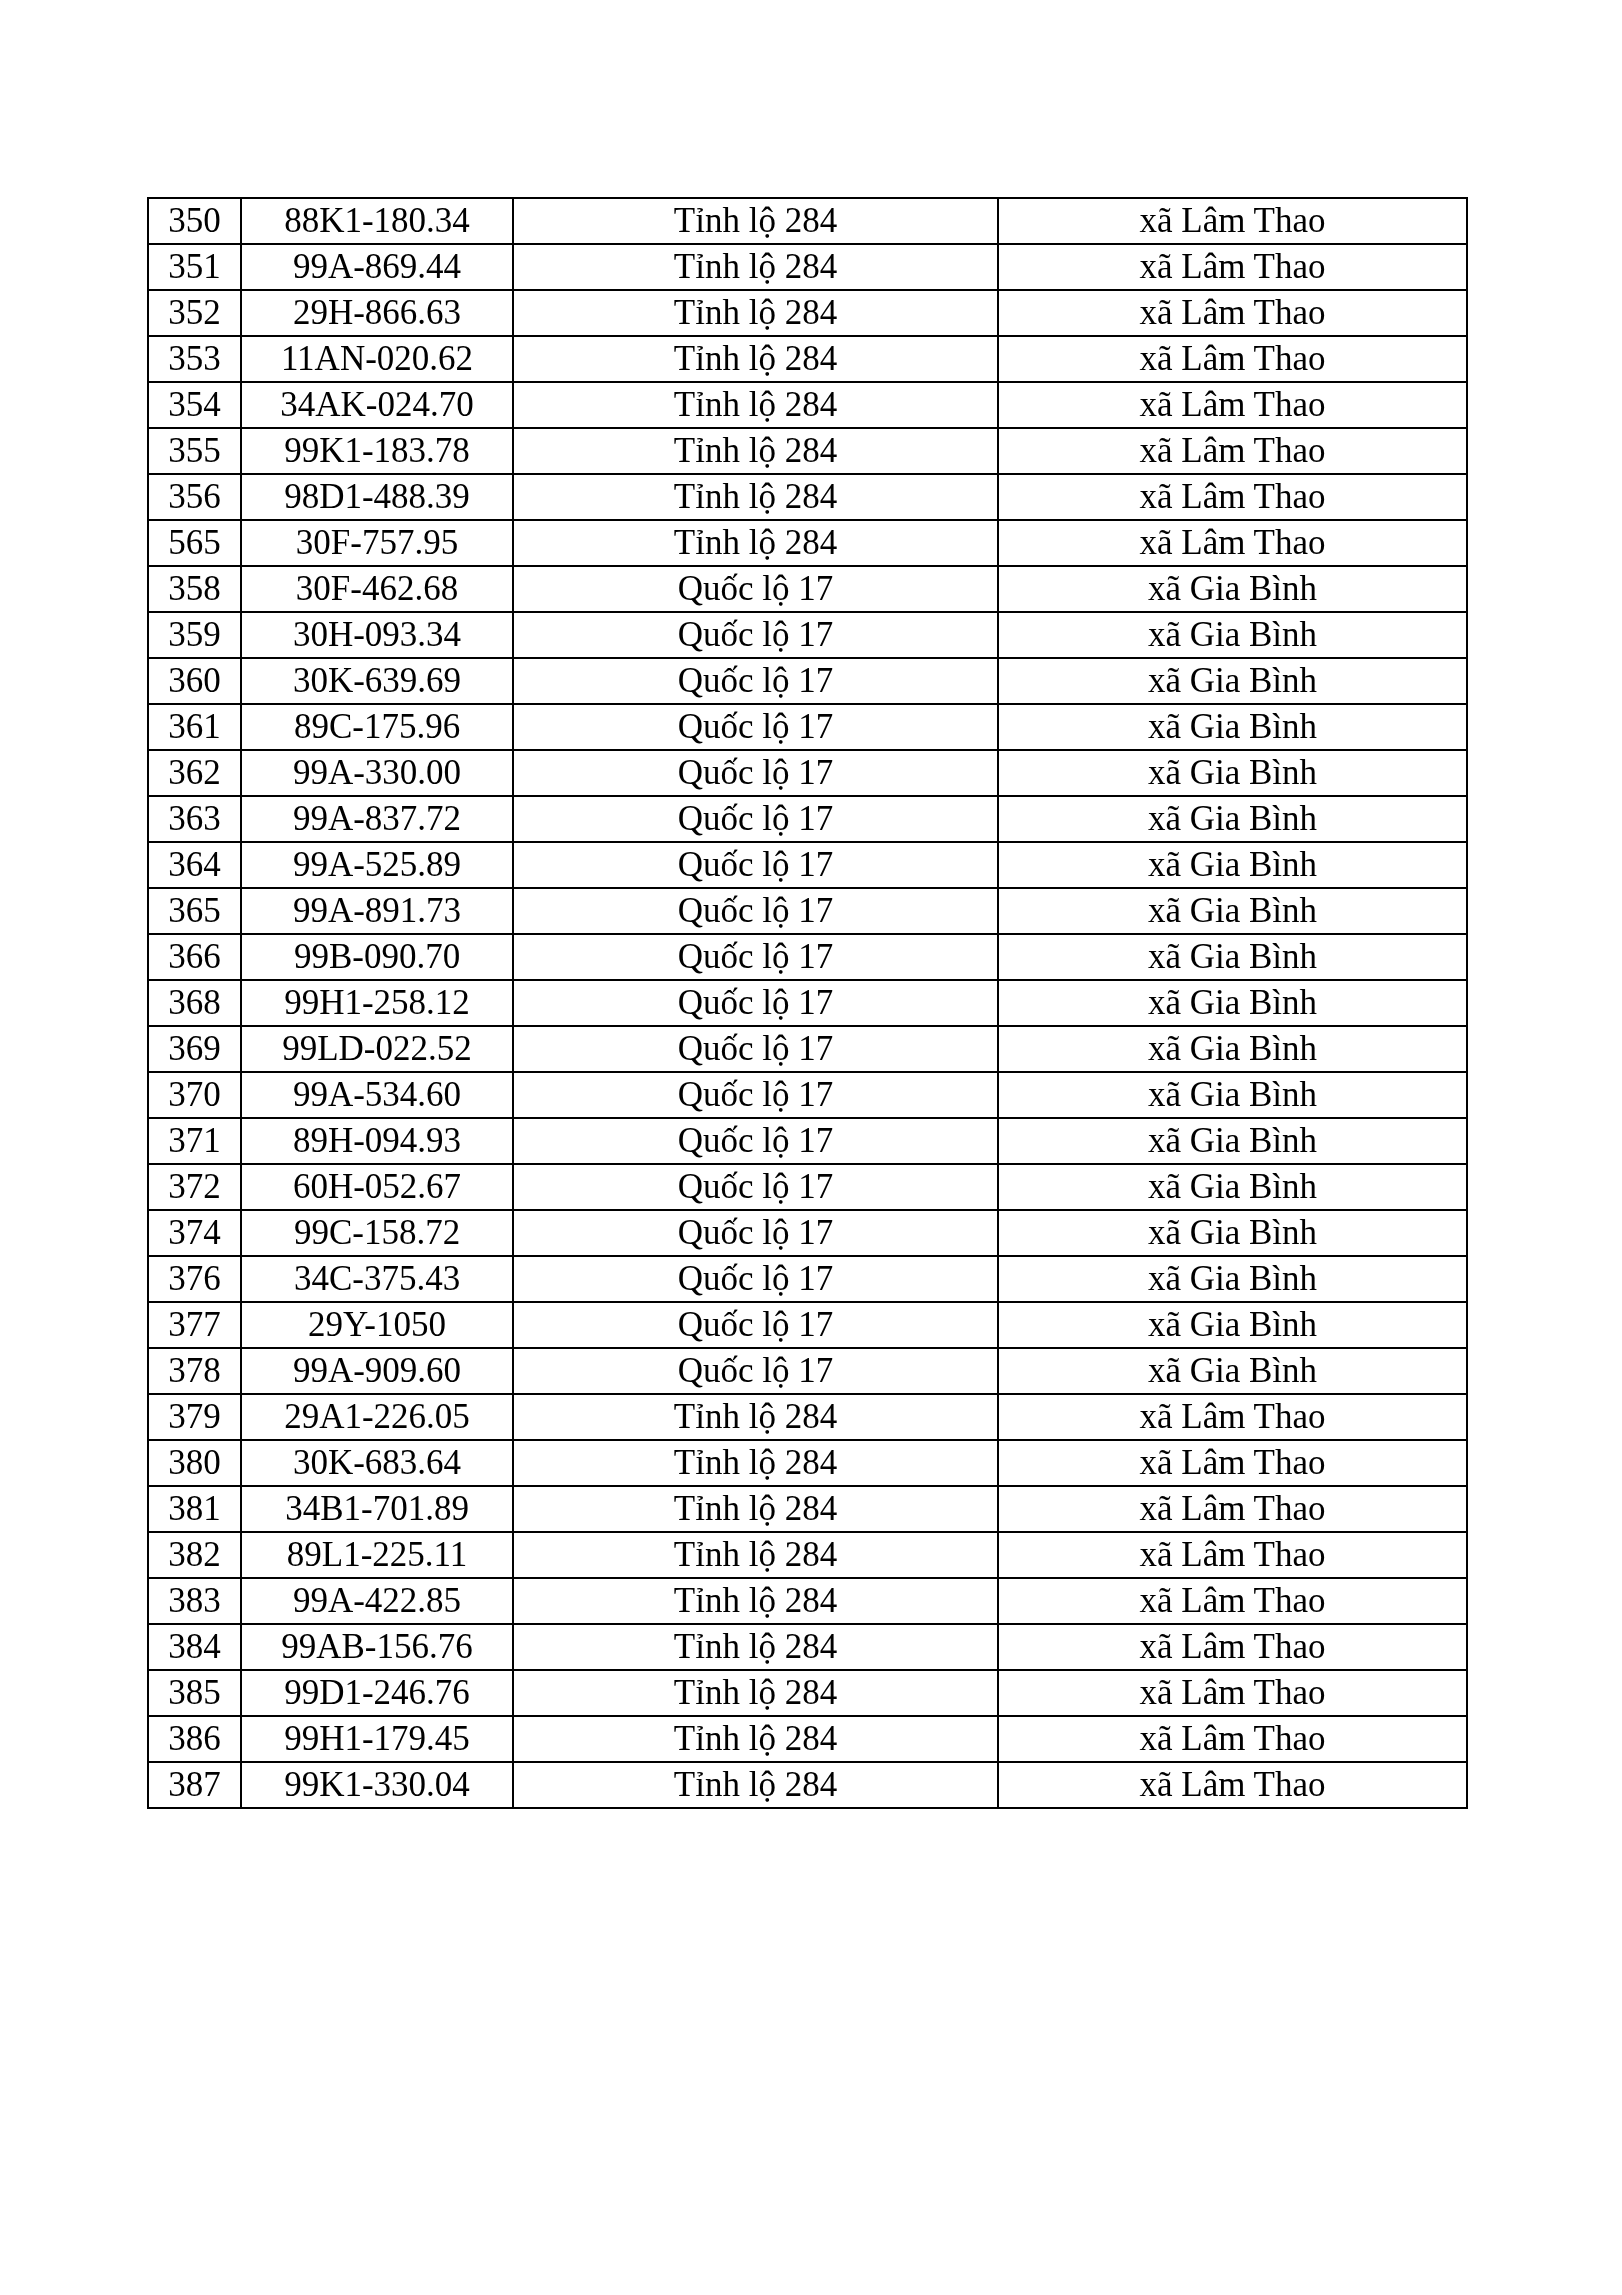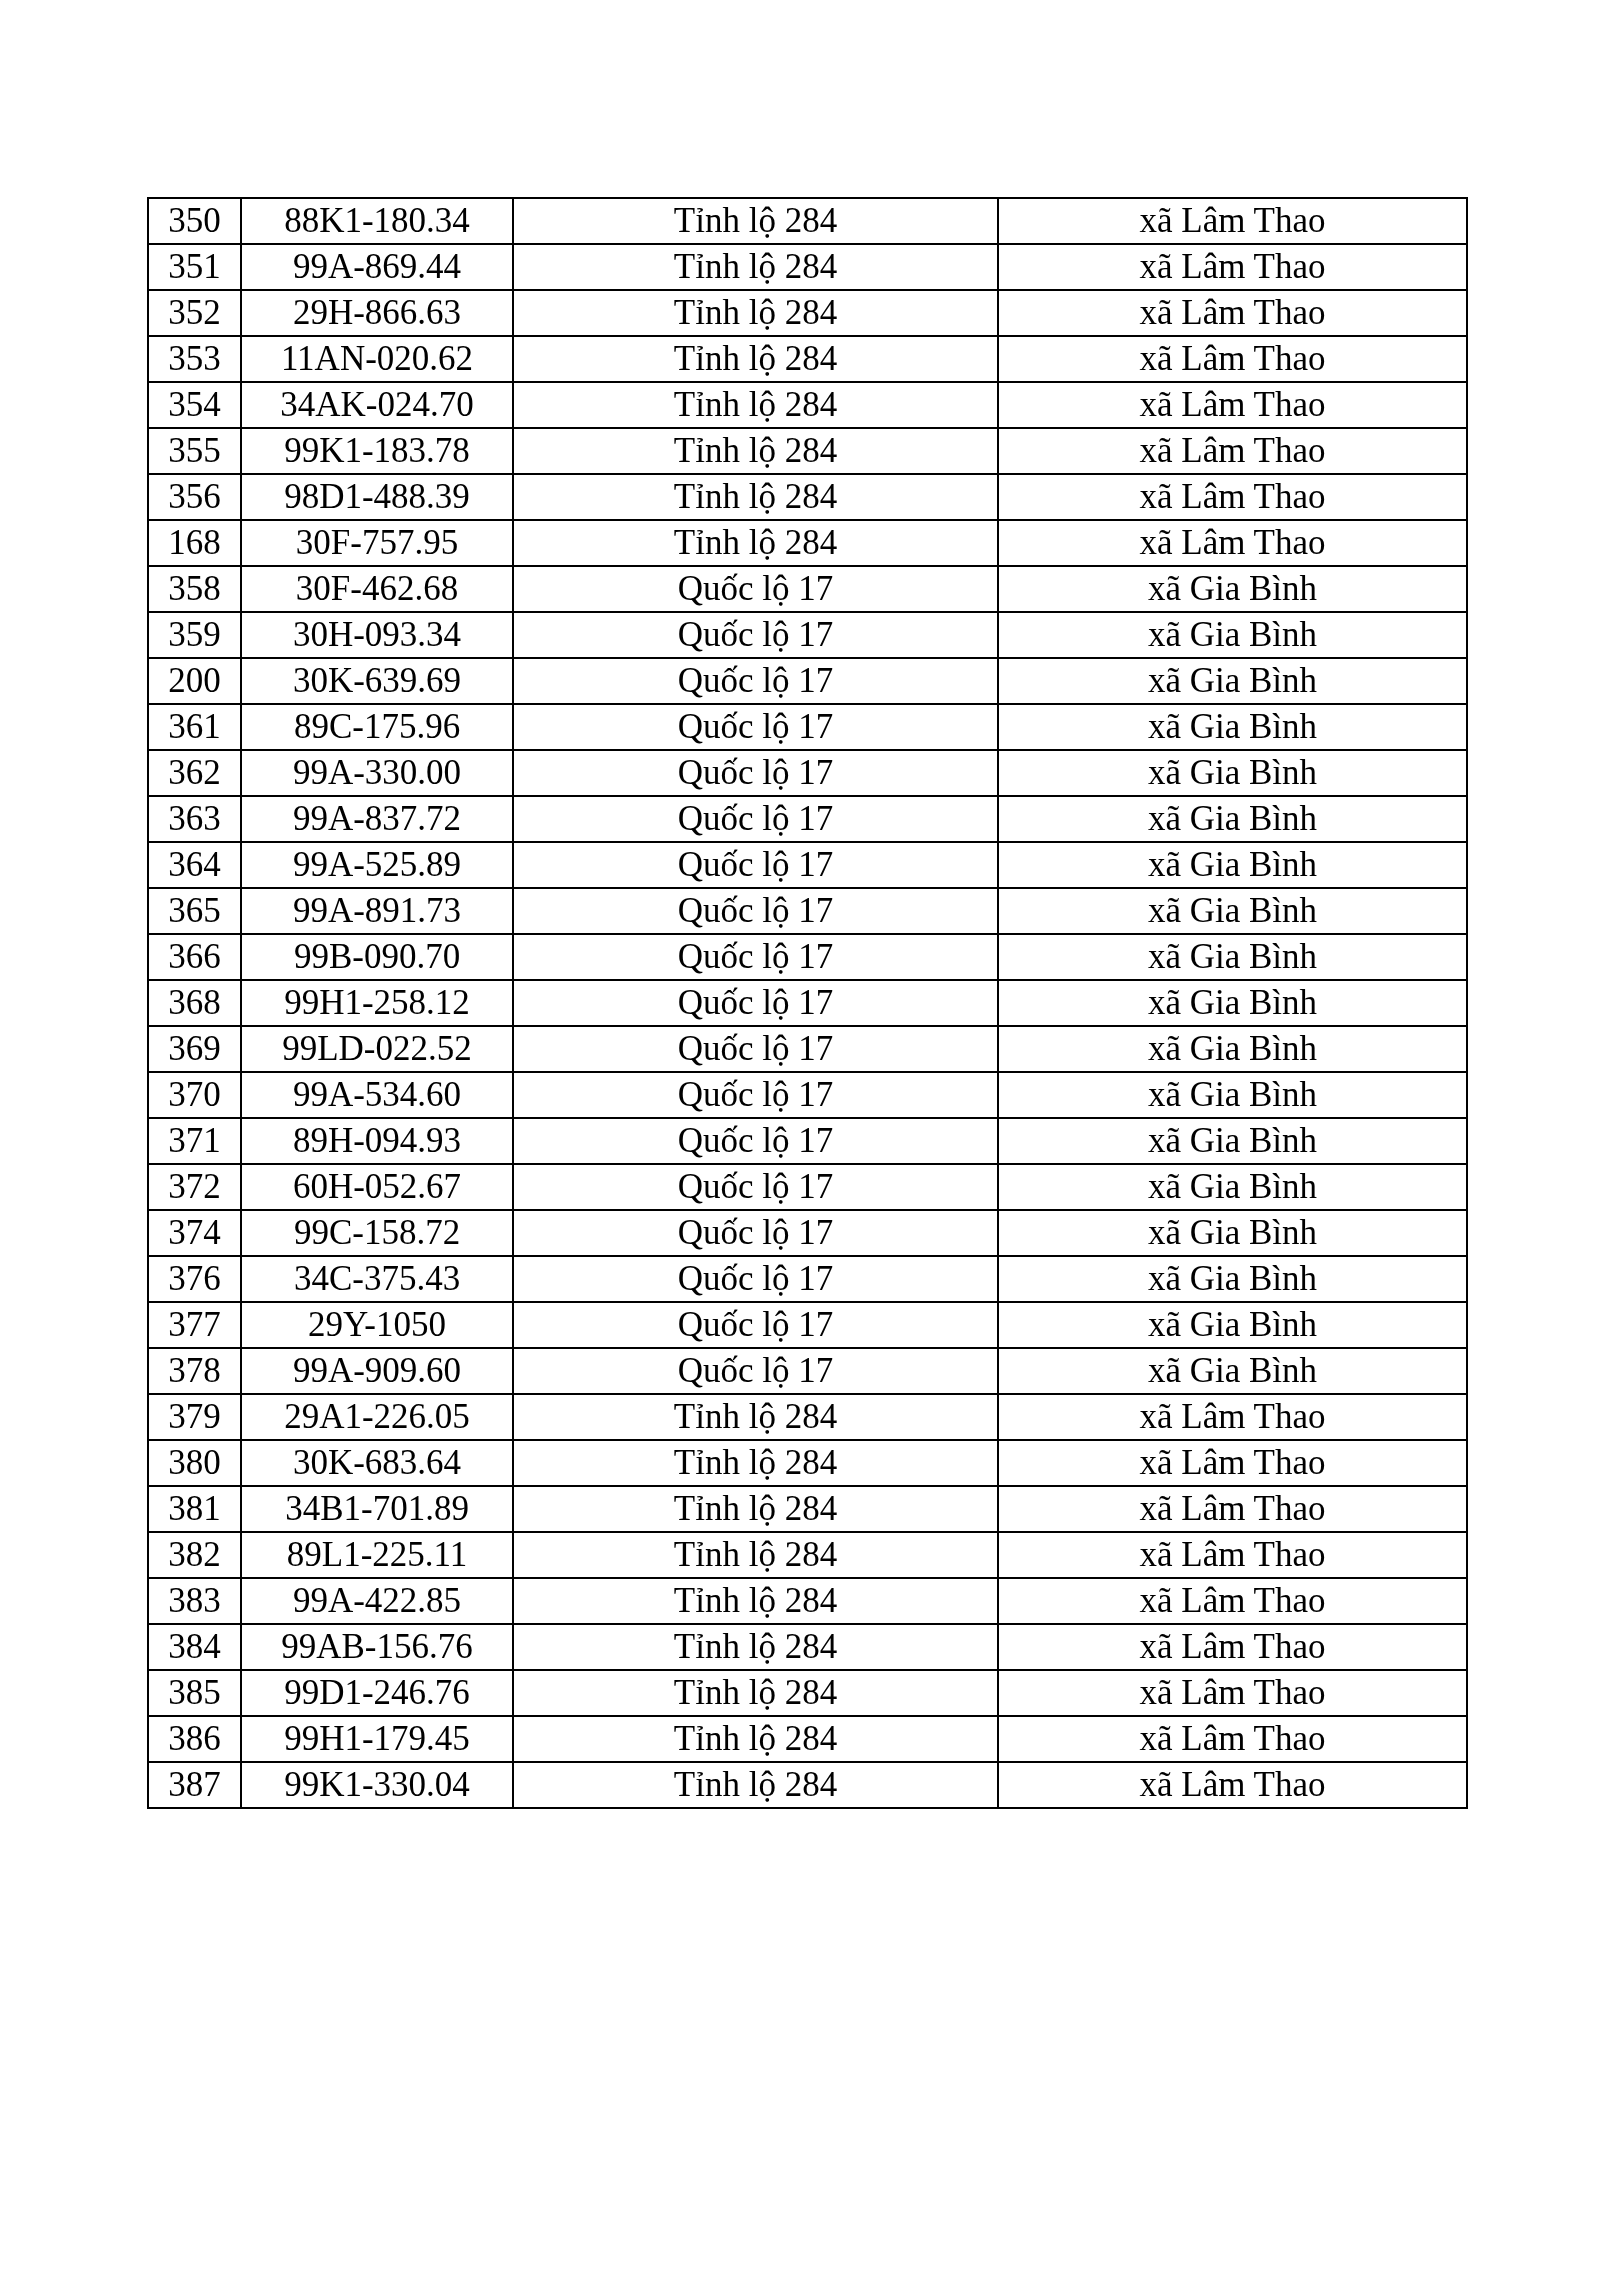--- a/index.html
+++ b/index.html
@@ -95,39 +95,39 @@
           <td>Tỉnh lộ 284</td>
           <td>xã Lâm Thao</td>
         </tr>
         <tr>
           <td>356</td>
           <td>98D1-488.39</td>
           <td>Tỉnh lộ 284</td>
           <td>xã Lâm Thao</td>
         </tr>
         <tr>
-          <td>168</td>
+          <td>565</td>
           <td>30F-757.95</td>
           <td>Tỉnh lộ 284</td>
           <td>xã Lâm Thao</td>
         </tr>
         <tr>
           <td>358</td>
           <td>30F-462.68</td>
           <td>Quốc lộ 17</td>
           <td>xã Gia Bình</td>
         </tr>
         <tr>
           <td>359</td>
           <td>30H-093.34</td>
           <td>Quốc lộ 17</td>
           <td>xã Gia Bình</td>
         </tr>
         <tr>
-          <td>200</td>
+          <td>360</td>
           <td>30K-639.69</td>
           <td>Quốc lộ 17</td>
           <td>xã Gia Bình</td>
         </tr>
         <tr>
           <td>361</td>
           <td>89C-175.96</td>
           <td>Quốc lộ 17</td>
           <td>xã Gia Bình</td>
         </tr>

